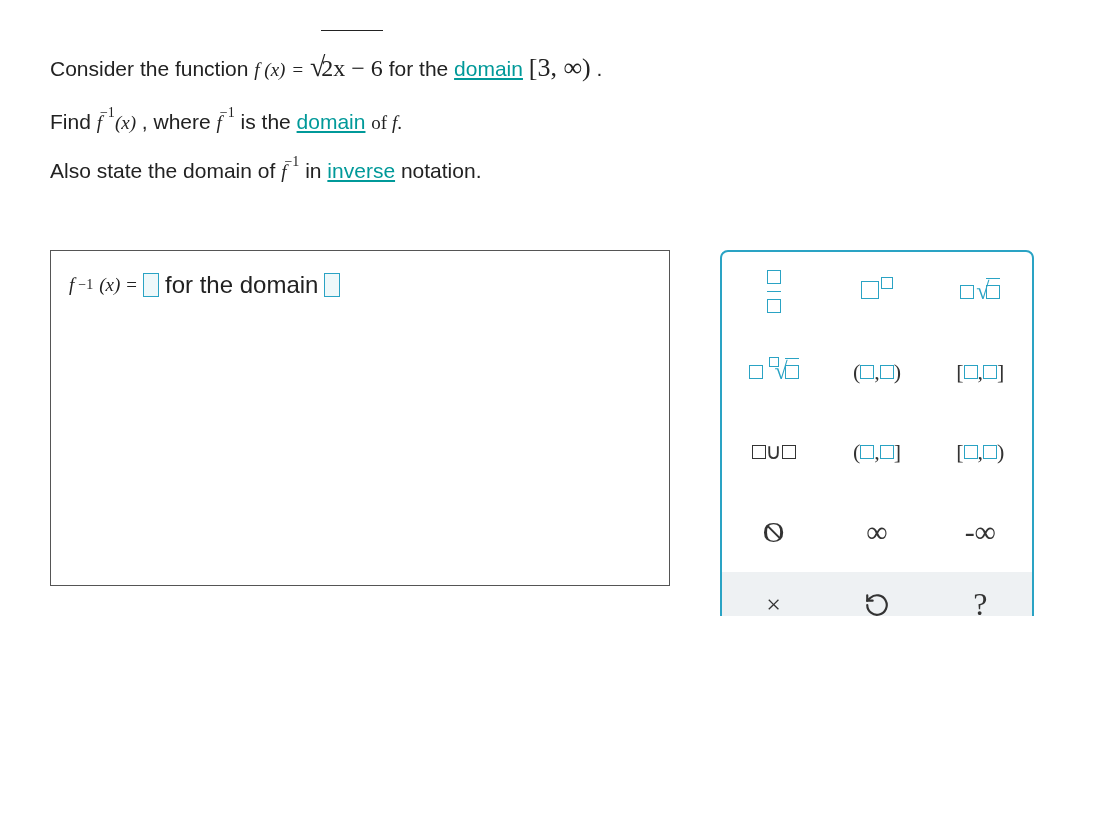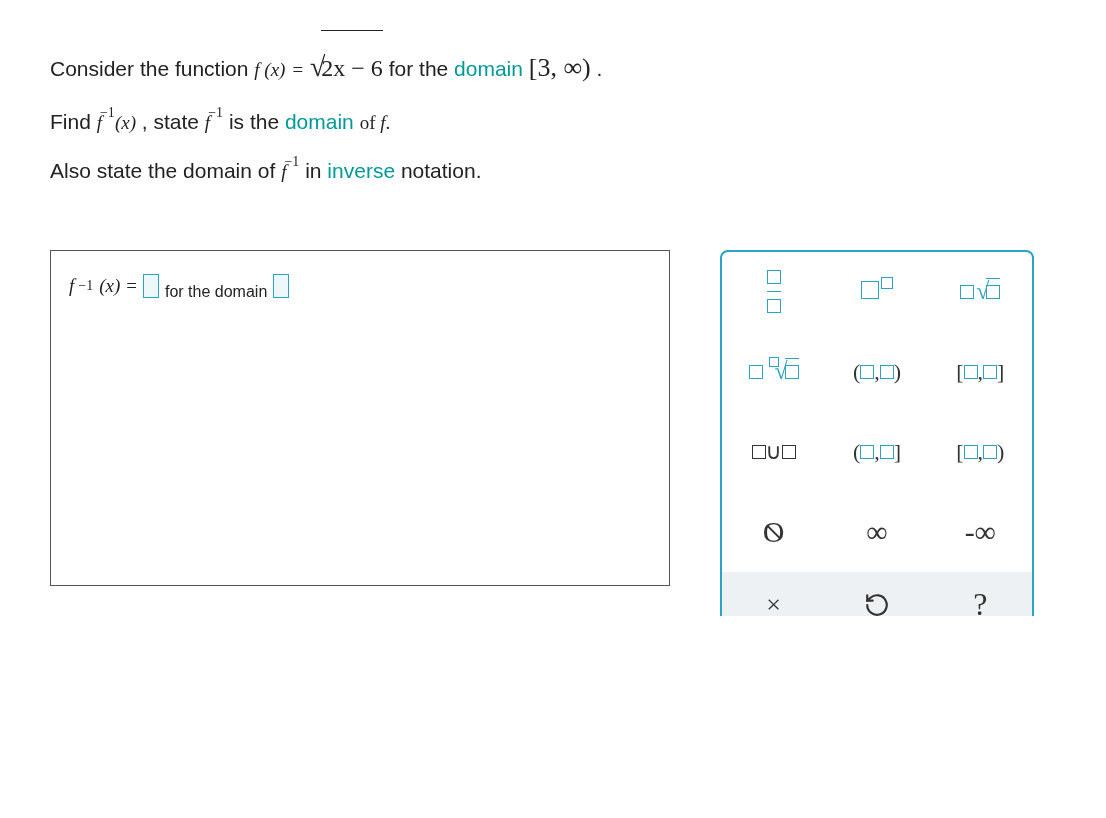--- a/index.html
+++ b/index.html
@@ -14,20 +14,21 @@
     line-height: 1.8;
     margin-bottom: 8px;
   }
   .math-italic {
     font-family: 'Times New Roman', serif;
     font-style: italic;
     font-size: 19px;
   }
   .link-term {
     color: #009999;
+    text-decoration: underline;
   }
   .domain-brack {
     font-family: 'Times New Roman', serif;
     font-size: 26px;
   }
   .sup-neg1 {
     font-family: 'Times New Roman', serif;
     font-size: 14px;
     vertical-align: 12px;
     margin-left: -2px;
@@ -62,23 +63,22 @@
   }
   .blank-input {
     display: inline-block;
     width: 14px;
     height: 22px;
     border: 1.5px solid #2aa3c4;
     background: rgba(42,163,196,0.08);
     vertical-align: middle;
   }
   .answer-text {
-    font-size: 16px;
+    font-size: 24px;
     color: #222;
-    margin-top: 12px;
   }
   .keypad {
     position: absolute;
     top: 0;
     left: 670px;
     width: 310px;
     border: 2px solid #2aa3c4;
     border-radius: 8px;
     background: #fff;
   }
@@ -187,21 +187,21 @@
   <span> for the </span>
   <span class="link-term">domain</span>
   <span> </span>
   <span class="domain-brack">[3, ∞)</span>
   <span>.</span>
 </div>
 
 <div class="paragraph">
   <span>Find </span>
   <span class="math-italic">f</span><span class="sup-neg1">−1</span><span class="math-italic">(x)</span>
-  <span>, state </span>
+  <span>, where </span>
   <span class="math-italic">f</span><span class="sup-neg1">−1</span>
   <span> is the </span>
   <span class="link-term">domain</span>
   <span class="math-italic" style="font-style: normal;"> of <span class="math-italic">f</span>.</span>
 </div>
 
 <div class="paragraph">
   <span>Also state the domain of </span>
   <span class="math-italic">f</span><span class="sup-neg1">−1</span>
   <span> in </span>

